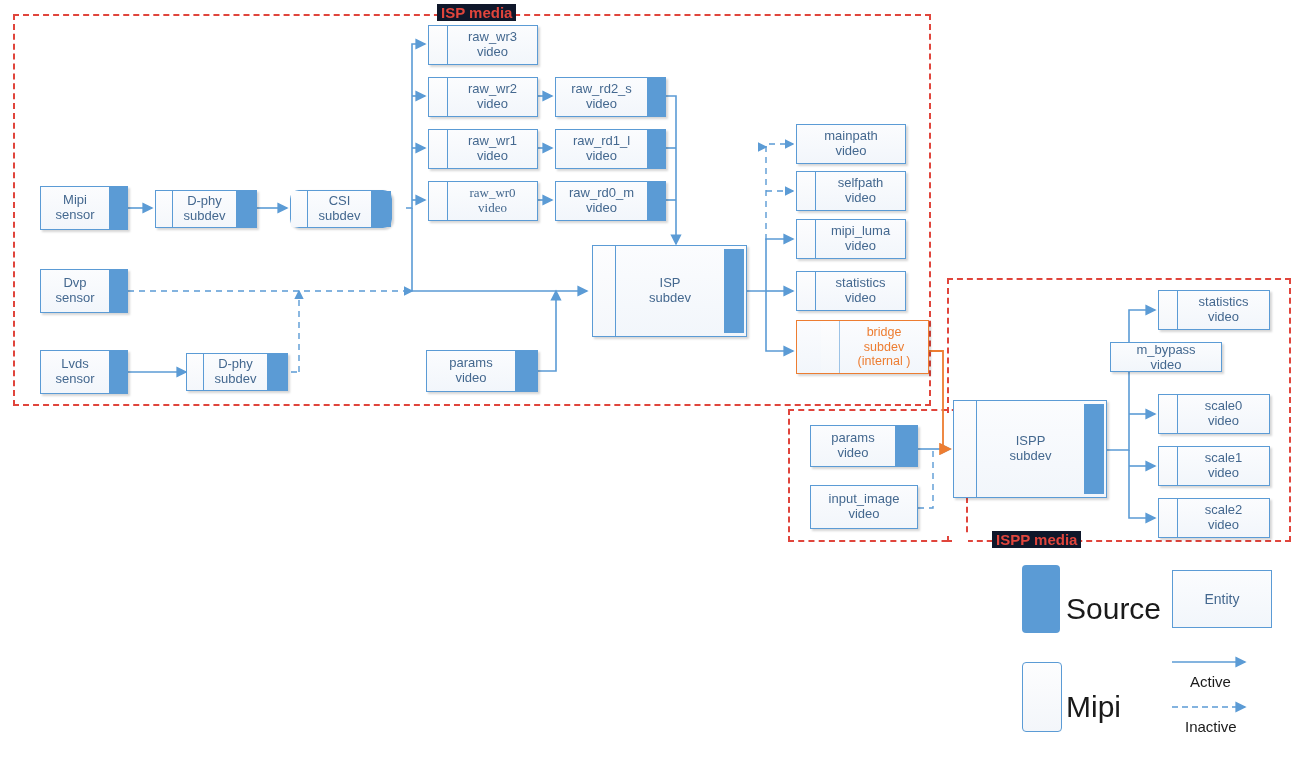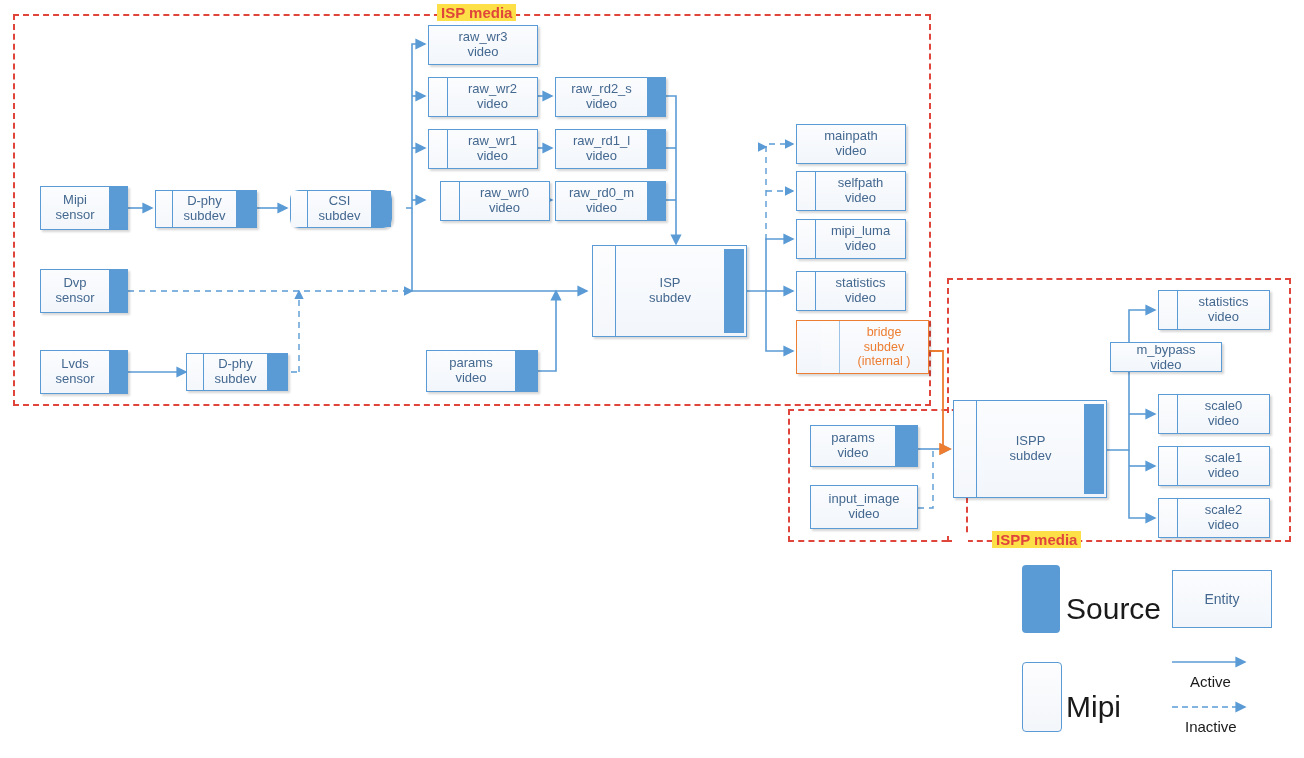--- a/index.html
+++ b/index.html
@@ -1,21 +1,21 @@
 <!DOCTYPE html>
 <html><head>
 <meta charset="utf-8">
 <style>
   html,body{margin:0;padding:0;background:#fff;}
   body{font-family:"Liberation Sans",sans-serif;}
   #stage{position:relative;width:1304px;height:758px;background:#ffffff;overflow:hidden;}
 
   
   .group-frame{position:absolute;border:2px dashed #E0453C;box-sizing:border-box;background:transparent;}
-  .group-label{position:absolute;color:#E0453C;font-size:15px;font-weight:600;background:#fde047;padding:0 4px;white-space:nowrap;}
+  .group-label{position:absolute;color:#E0453C;font-size:15px;font-weight:600;background:#0f172a;padding:0 4px;white-space:nowrap;}
 
   
   .entity{position:absolute;display:flex;box-sizing:border-box;
           border:1px solid #5B9BD5;background:linear-gradient(180deg,#fbfcfe 0%,#f2f6fb 100%);
           box-shadow:1.5px 1.5px 2px rgba(0,0,0,0.16);}
   .entity .body{flex:1 1 auto;display:flex;flex-direction:column;align-items:center;justify-content:center;
                 color:#44688f;font-size:13px;line-height:1.15;text-align:center;white-space:nowrap;}
   .entity .body span{display:block;}
   .pad-sink{flex:0 0 auto;border-right:1px solid #5B9BD5;background:linear-gradient(180deg,#fdfdfe 0%,#f4f7fb 100%);}
   .pad-src{flex:0 0 auto;background:#5B9BD5;}
@@ -174,21 +174,21 @@
 
   <div class="entity" style="left:186px;top:353px;width:102px;height:38px;">
     <div class="pad-sink" style="width:16px;"></div>
     <div class="body">
       <span>D-phy</span>
       <span>subdev</span>
     </div>
     <div class="pad-src" style="width:20px;"></div>
   </div>
 
-  <div class="entity" style="left:428px;top:25px;width:110px;height:40px;flex-direction:column;">
+  <div class="entity" style="left:428px;top:25px;width:110px;height:40px;">
     <div class="pad-sink" style="width:18px;"></div>
     <div class="body">
       <span>raw_wr3</span>
       <span>video</span>
     </div>
   </div>
 
   <div class="entity" style="left:428px;top:77px;width:110px;height:40px;">
     <div class="pad-sink" style="width:18px;"></div>
     <div class="body">
@@ -198,21 +198,21 @@
   </div>
 
   <div class="entity" style="left:428px;top:129px;width:110px;height:40px;">
     <div class="pad-sink" style="width:18px;"></div>
     <div class="body">
       <span>raw_wr1</span>
       <span>video</span>
     </div>
   </div>
 
-  <div class="entity" style="left:440px;top:181px;width:110px;height:40px;">
+  <div class="entity" style="left:428px;top:181px;width:110px;height:40px;font-family:Liberation Serif, serif;">
     <div class="pad-sink" style="width:18px;"></div>
     <div class="body">
       <span>raw_wr0</span>
       <span>video</span>
     </div>
   </div>
 
   <div class="entity" style="left:555px;top:77px;width:111px;height:40px;">
     <div class="body">
       <span>raw_rd2_s</span>

